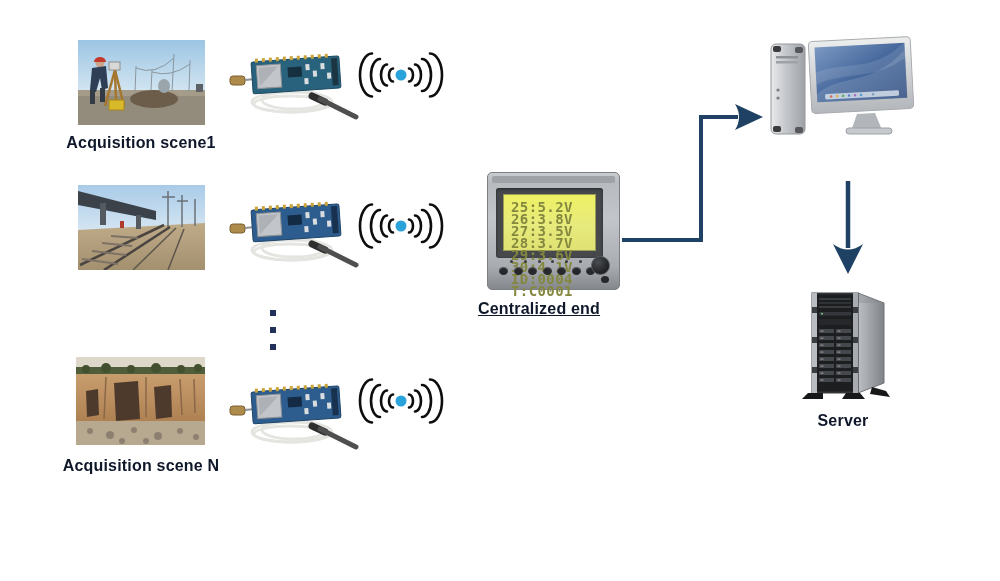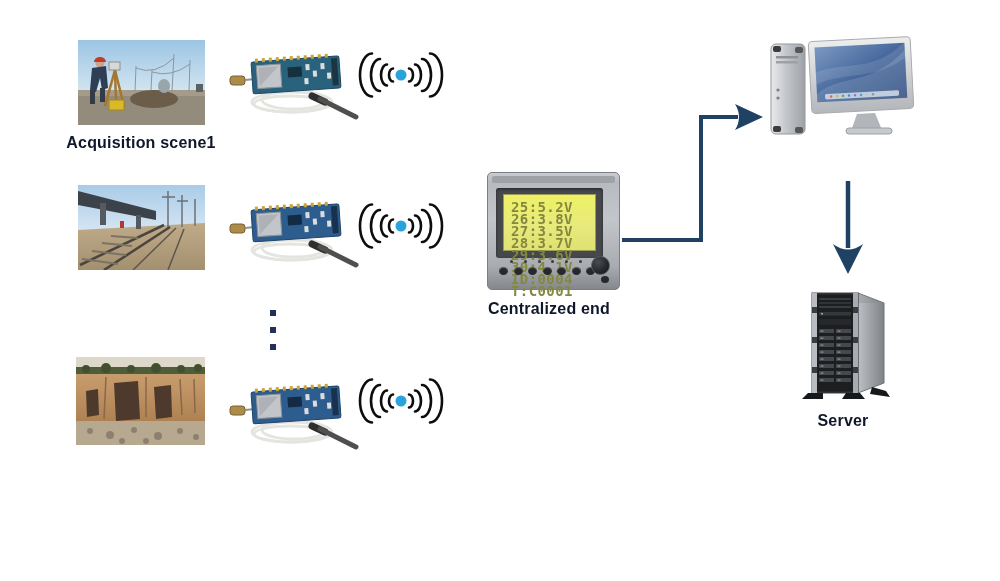--- a/index.html
+++ b/index.html
@@ -7,21 +7,21 @@
     position:relative;width:1000px;height:581px;background:#ffffff;overflow:hidden;
     font-family:"Liberation Sans","DejaVu Sans",sans-serif;
   }
   .label{
     position:absolute;font-weight:bold;color:#0f172a;font-size:16px;
     text-align:center;letter-spacing:0.2px;white-space:nowrap;
   }
   .lbl-scene1{left:36px;top:134px;width:210px;}
   .lbl-scene2{left:36px;top:280px;width:210px;}
   .lbl-scene3{left:31px;top:457px;width:220px;}
-  .lbl-central{left:464px;top:300px;width:170px;}
+  .lbl-central{left:454px;top:300px;width:170px;text-decoration:underline;}
   .lbl-computer{left:774px;top:150px;width:150px;}
   .lbl-server{left:768px;top:412px;width:150px;}
 
   .photo{position:absolute;display:block;}
   .photo1{left:78px;top:40px;}
   .photo2{left:78px;top:185px;}
   .photo3{left:76px;top:357px;}
 
   .module{position:absolute;display:block;}
   .module1{left:228px;top:45px;}
@@ -511,16 +511,17 @@
   </svg>
 
   <svg class="arrows" width="1000" height="581" viewBox="0 0 1000 581">
     <path d="M622,240 H701 V117 H738" fill="none" stroke="#1f4264" stroke-width="4"></path>
     <path d="M763,117 L735,104 Q743,117 735,130 Z" fill="#1f4264"></path>
     <line x1="848" y1="181" x2="848" y2="248" stroke="#1f4264" stroke-width="4.5"></line>
     <path d="M848,274 L833,244 Q848,255 863,244 Z" fill="#1f4264"></path>
   </svg>
 
   <div class="label lbl-scene1">Acquisition scene1</div>
+  <div class="label lbl-scene3">Acquisition scene N</div>
   <div class="label lbl-central">Centralized end</div>
   <div class="label lbl-server">Server</div>
 
 </div>
 
 </body></html>

